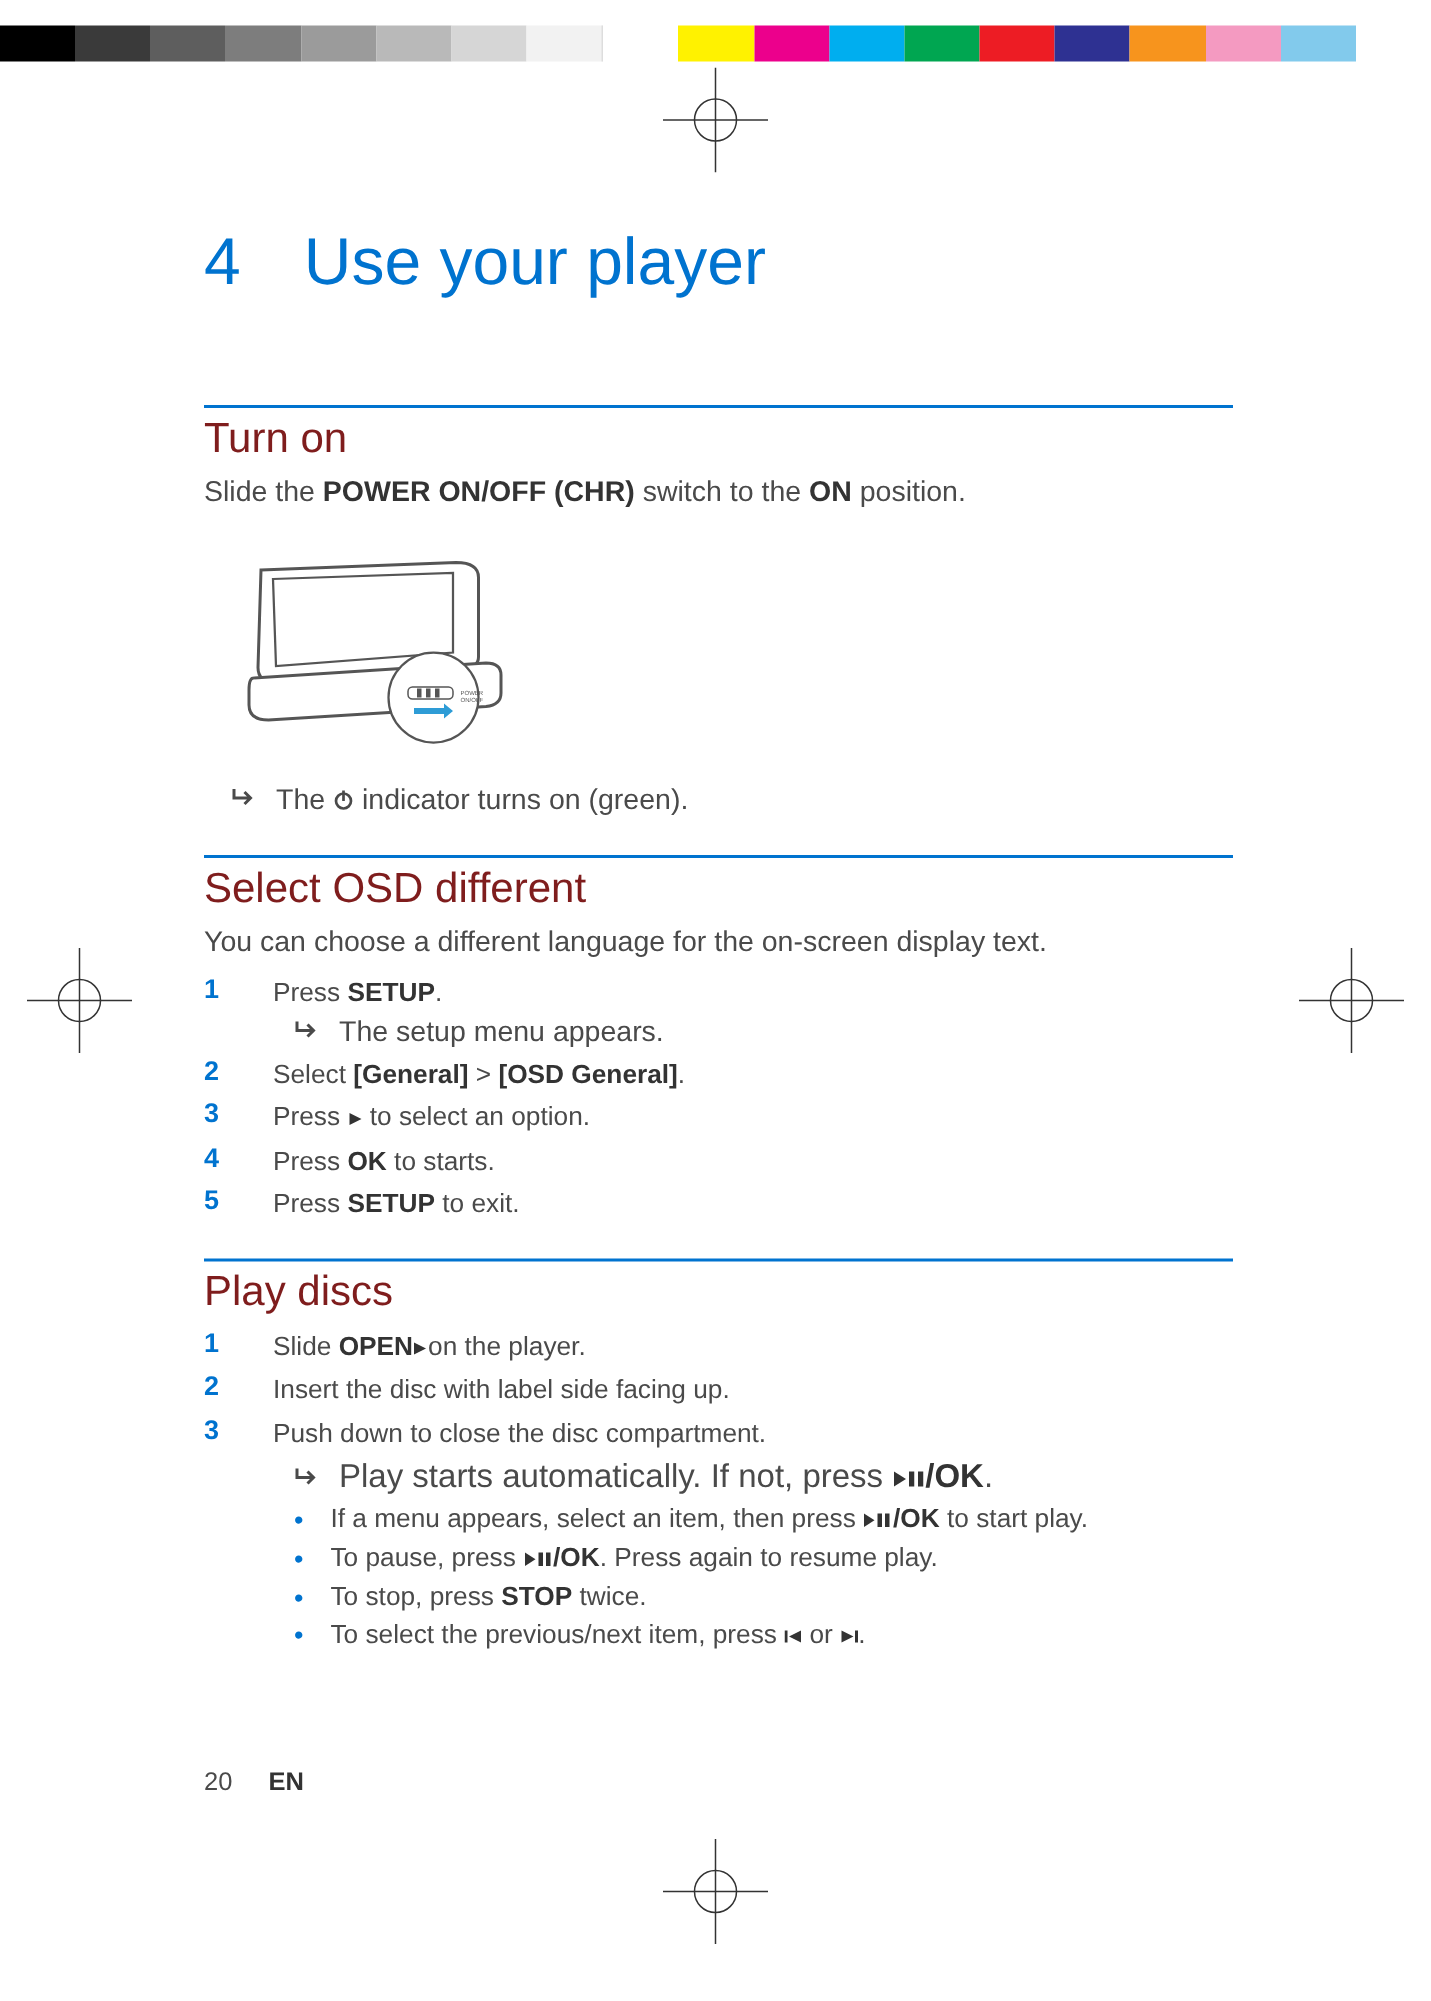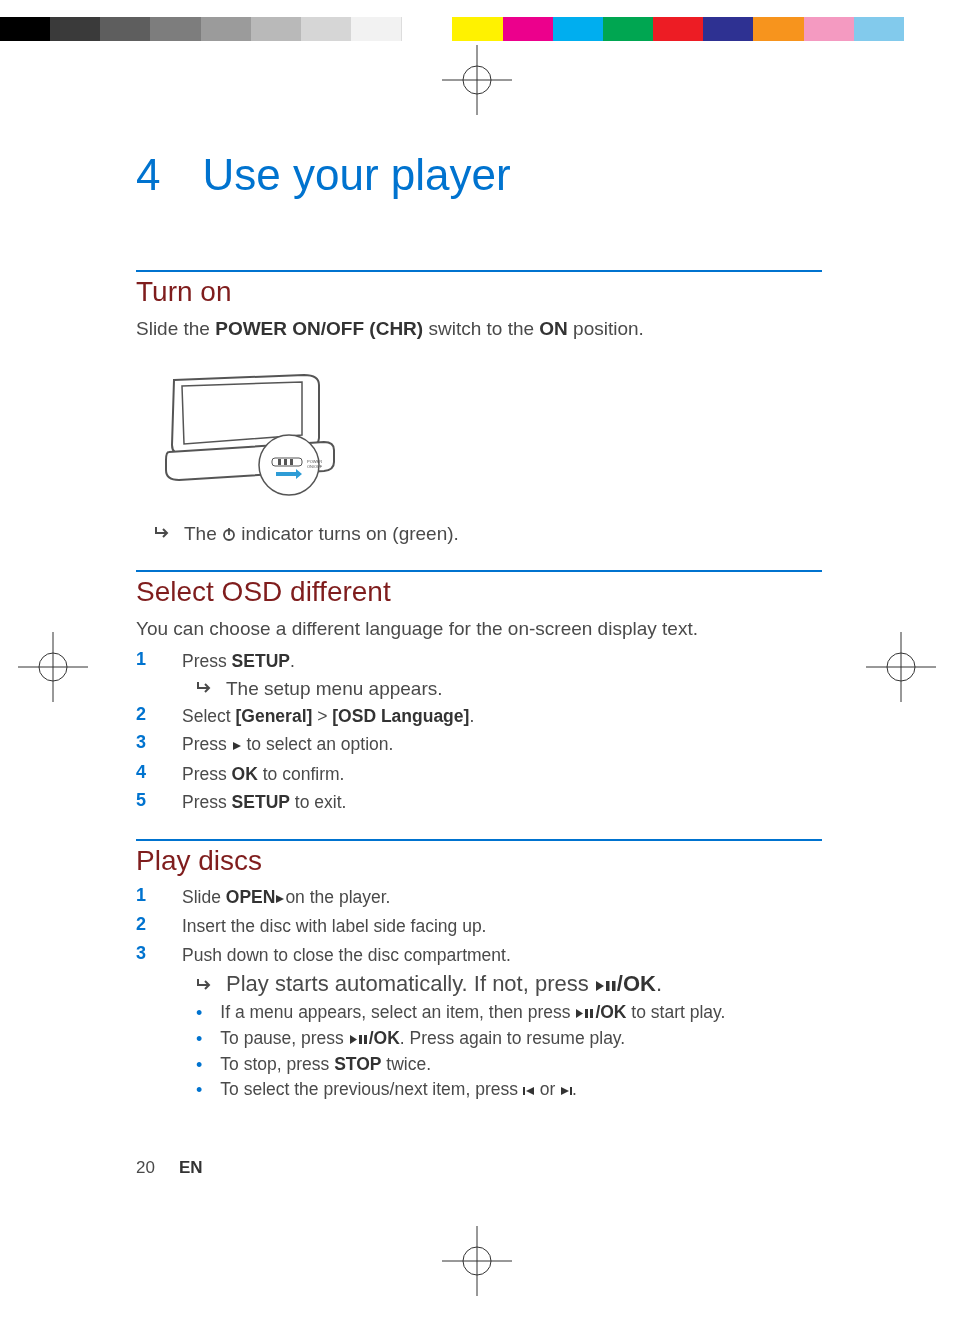--- a/index.html
+++ b/index.html
@@ -55,21 +55,21 @@
     height: 145px;
   }
   .img-holder svg { width: 100%; height: 100%; }
   .result-line { display: flex; align-items: center; gap: 12px; margin-left: 18px; font-size: 19px; color: #4a4a4a; margin-bottom: 18px; }
   .result-line.inner { margin-left: 60px; margin-bottom: 4px; }
   .ol-step { display: flex; align-items: flex-start; gap: 32px; margin-bottom: 4px; }
   .ol-num { color: #0073cf; font-weight: 700; font-size: 18px; min-width: 14px; }
   .ol-body { font-size: 17.5px; color: #4a4a4a; line-height: 1.4; flex: 1; }
   .ul-line { display: flex; align-items: flex-start; gap: 18px; margin-left: 60px; font-size: 17.5px; color: #4a4a4a; margin-bottom: 4px; }
   .dot { color: #0073cf; font-size: 18px; line-height: 1; margin-top: 2px; }
-  .footer { position: absolute; left: 136px; bottom: 156px; font-size: 17px; display: flex; gap: 24px; align-items: baseline; }
+  .footer { position: absolute; left: 136px; bottom: 136px; font-size: 17px; display: flex; gap: 24px; align-items: baseline; }
   .footer-pg { color: #4a4a4a; }
   .footer-lang { font-weight: 700; color: #333; }
   .icon-inline { display: inline-block; vertical-align: -1px; }
   .sect-block { margin-bottom: 24px; }
   .hr-section { border: 0; border-top: 2px solid #0073cf; margin-top: 18px; margin-bottom: 4px; }
 </style>
 </head>
 <body>
 
 <div class="colorbar">
@@ -180,35 +180,35 @@
       <span class="icon-inline">
         <svg width="18" height="14">
             <path d="M2 1 L2 7 L12 7 M9 3 L13 7 L9 11" fill="none" stroke="#4a4a4a" stroke-width="2"></path>
           </svg>
       </span>
       <span>The setup menu appears.</span>
     </div>
     <div class="ol-step">
       <span class="ol-num">2</span>
       <div class="ol-body">
-        <span>Select </span><span class="bold">[General]</span><span> &gt; </span><span class="bold">[OSD Language]</span><span>.</span>
+        <span>Select </span><span class="bold">[General]</span><span> &gt; </span><span class="bold">[OSD General]</span><span>.</span>
       </div>
     </div>
     <div class="ol-step">
       <span class="ol-num">3</span>
       <div class="ol-body">
         <span>Press </span><span class="icon-inline"><svg width="10" height="10">
               <path d="M1 1 L9 5 L1 9 Z" fill="#333"></path>
             </svg></span><span> to select an option.</span>
       </div>
     </div>
     <div class="ol-step">
       <span class="ol-num">4</span>
       <div class="ol-body">
-        <span>Press </span><span class="bold">OK</span><span> to confirm.</span>
+        <span>Press </span><span class="bold">OK</span><span> to starts.</span>
       </div>
     </div>
     <div class="ol-step">
       <span class="ol-num">5</span>
       <div class="ol-body">
         <span>Press </span><span class="bold">SETUP</span><span> to exit.</span>
       </div>
     </div>
   </div>
 

